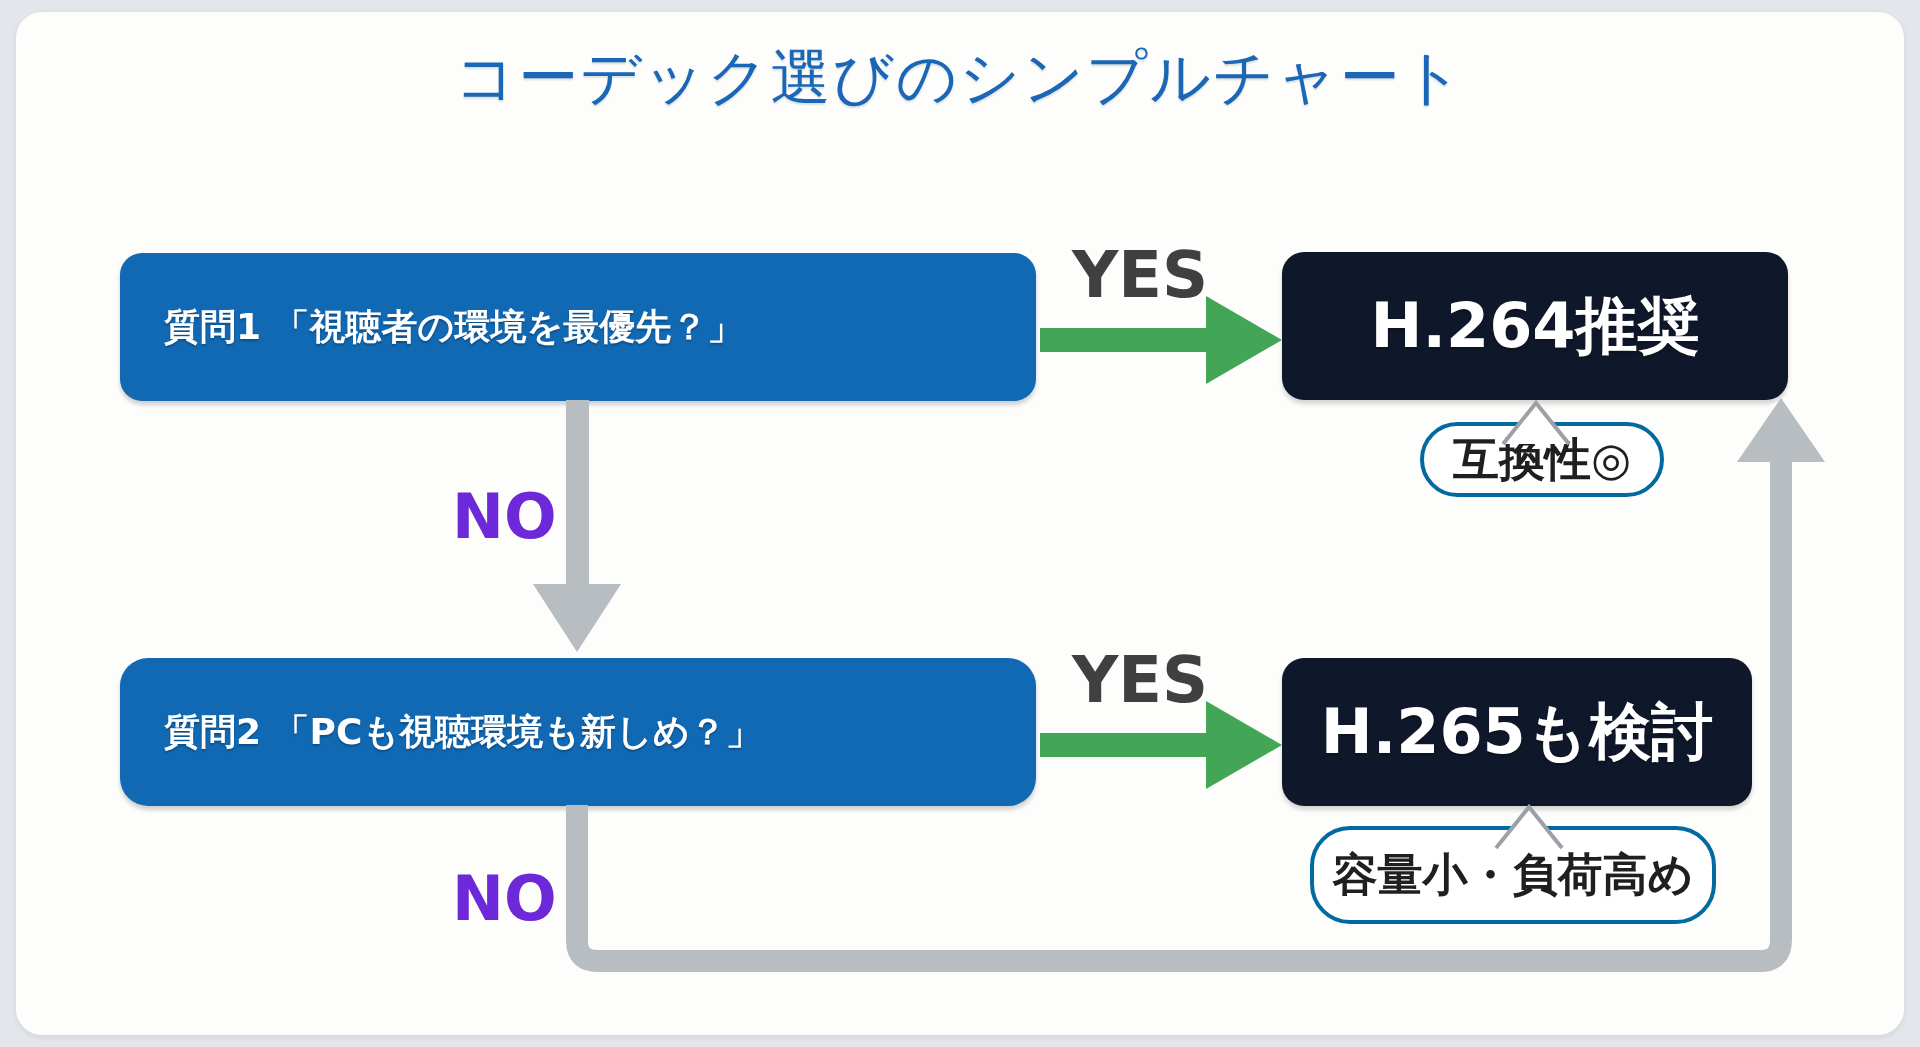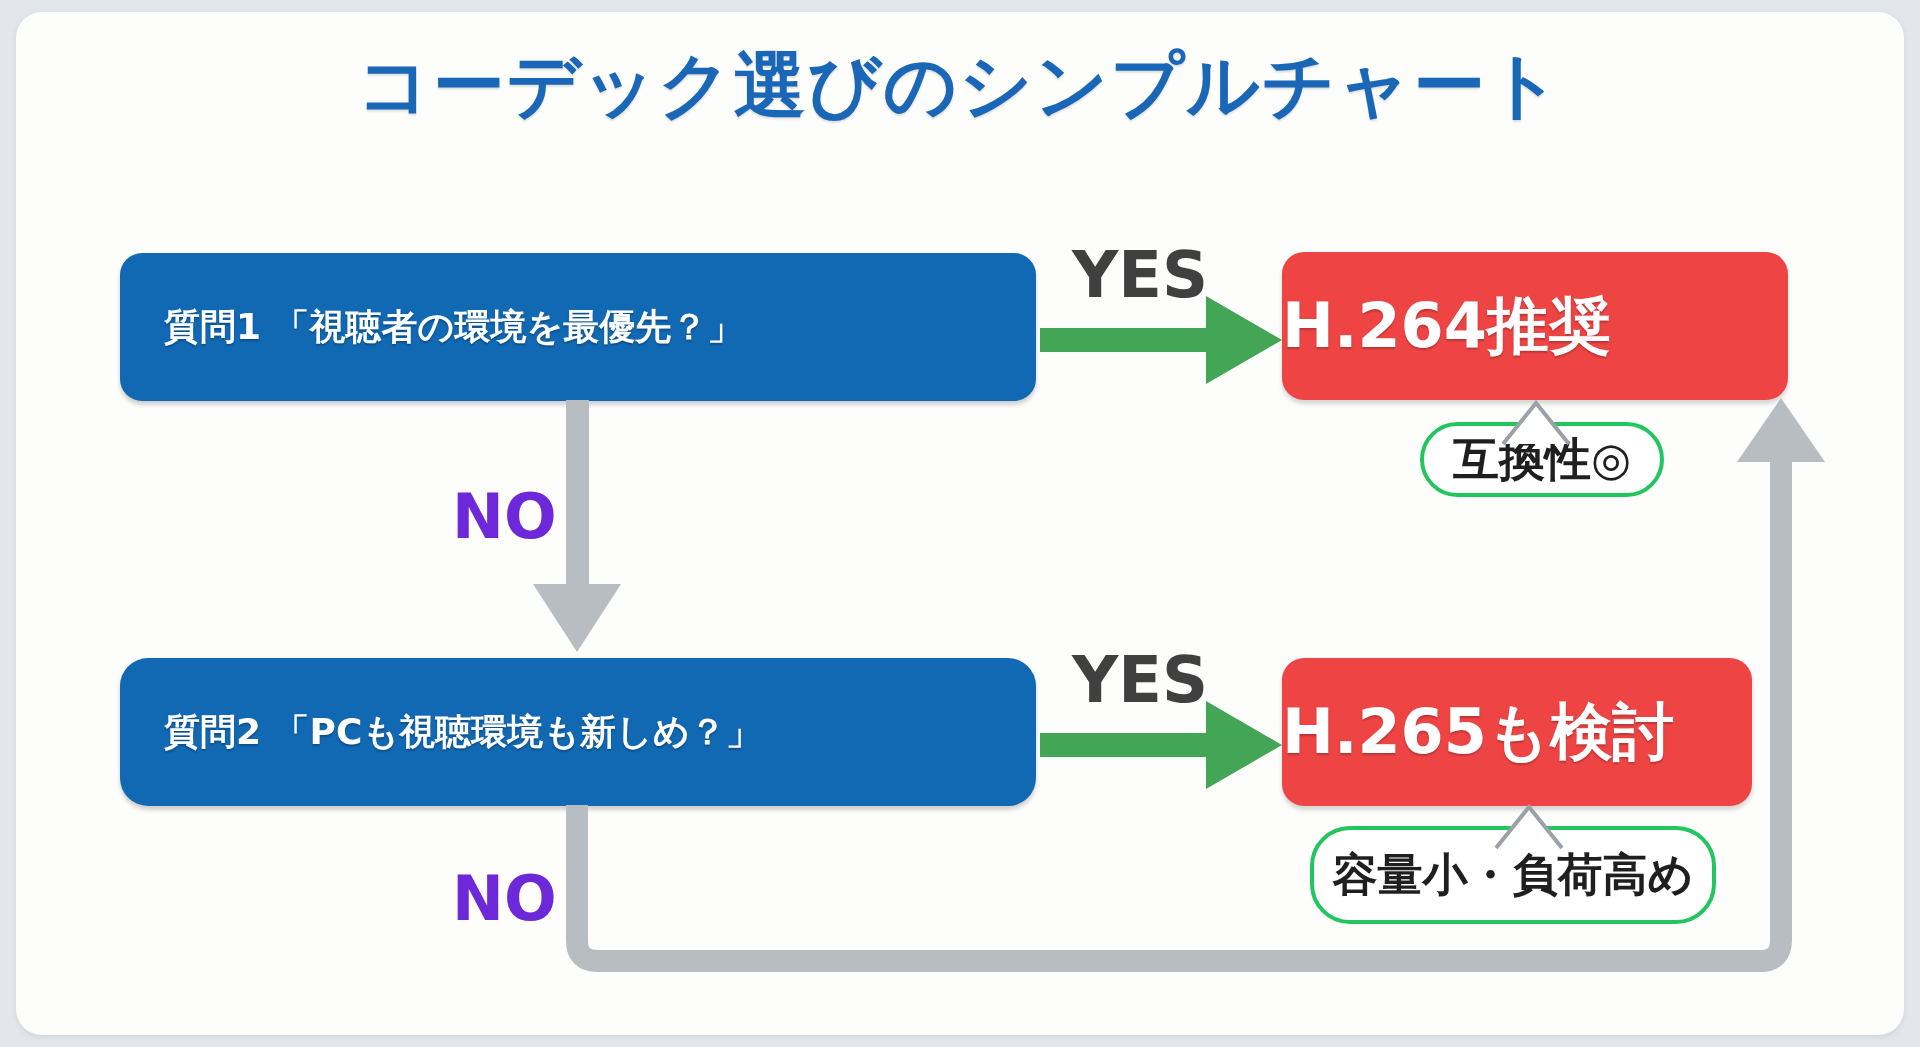--- a/index.html
+++ b/index.html
@@ -19,22 +19,22 @@
     width: 1888px; height: 1023px;
     background: #fdfdfc;
     border-radius: 26px;
     box-shadow: 0 2px 6px rgba(0,0,0,0.08);
   }
   .title {
     position: absolute;
     left: 0; top: 38px;
     width: 1920px;
     text-align: center;
-    font-size: 72px;
-    font-weight: 700;
+    font-size: 60px;
+    font-weight: 400;
     letter-spacing: 2px;
     color: #1a67b8;
     text-shadow: 0 2px 2px rgba(0,0,0,0.12);
     white-space: nowrap;
   }
   .qbox {
     position: absolute;
     left: 120px;
     width: 916px; height: 148px;
     background: #1169b4;
@@ -49,24 +49,25 @@
     font-size: 36px;
     font-weight: 700;
     white-space: nowrap;
     text-shadow: 0 2px 2px rgba(0,0,0,0.25);
   }
   #q1 { top: 253px; }
   #q2 { top: 658px; border-radius: 28px; }
   .rbox {
     position: absolute;
     height: 148px;
-    background: #ef4444;
+    background: #0f172a;
     border-radius: 22px;
     display: flex;
     align-items: center;
+    justify-content: center;
     box-shadow: 0 4px 4px rgba(0,0,0,0.16);
   }
   .rbox .rtext {
     color: #ffffff;
     font-size: 62px;
     font-weight: 700;
     white-space: nowrap;
     text-shadow: 0 2px 2px rgba(0,0,0,0.22);
   }
   #r1 { left: 1282px; top: 252px; width: 506px; }
@@ -86,21 +87,21 @@
   #yes2 { left: 1050px; top: 643px; }
   .no {
     color: #6d28d9;
     font-size: 62px;
   }
   #no1 { left: 452px; top: 480px; }
   #no2 { left: 452px; top: 862px; }
   .bubble {
     position: absolute;
     background: #ffffff;
-    border: 4px solid #22c55e;
+    border: 4px solid #0369a1;
     border-radius: 40px;
     display: flex;
     align-items: center;
     justify-content: center;
     color: #1f1f1f;
     font-weight: 700;
     white-space: nowrap;
     z-index: 2;
   }
   #note1 {

